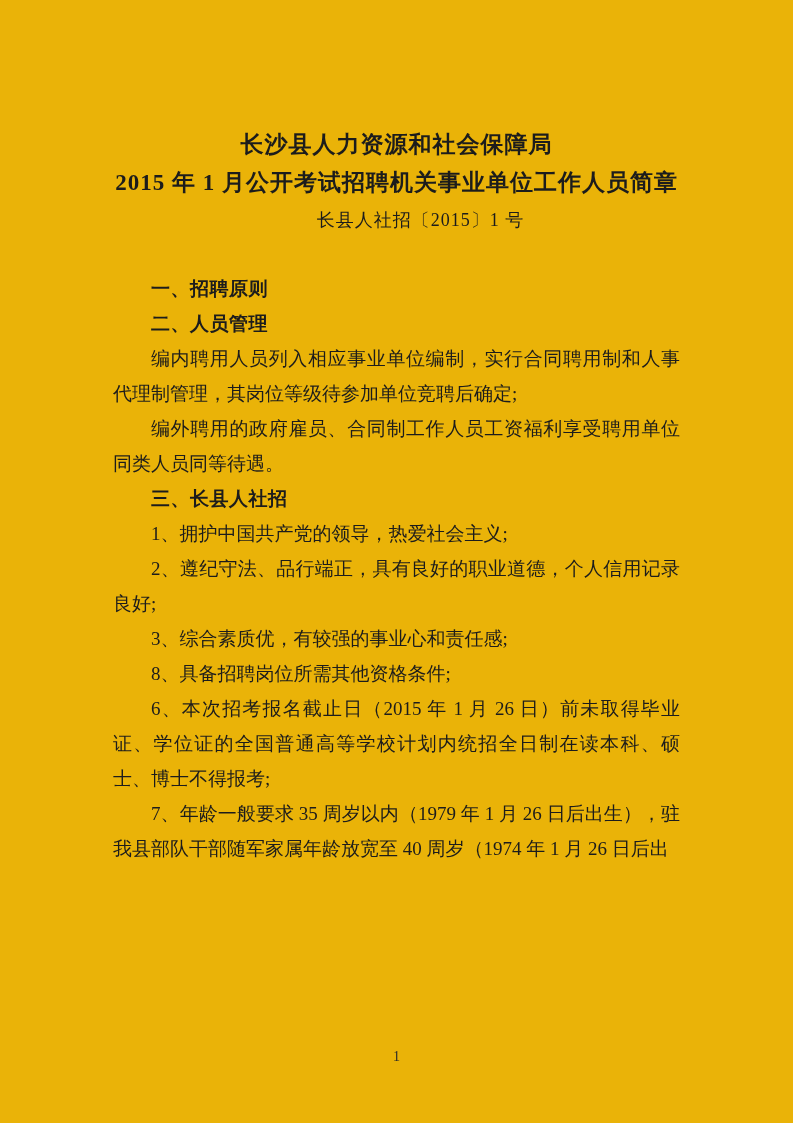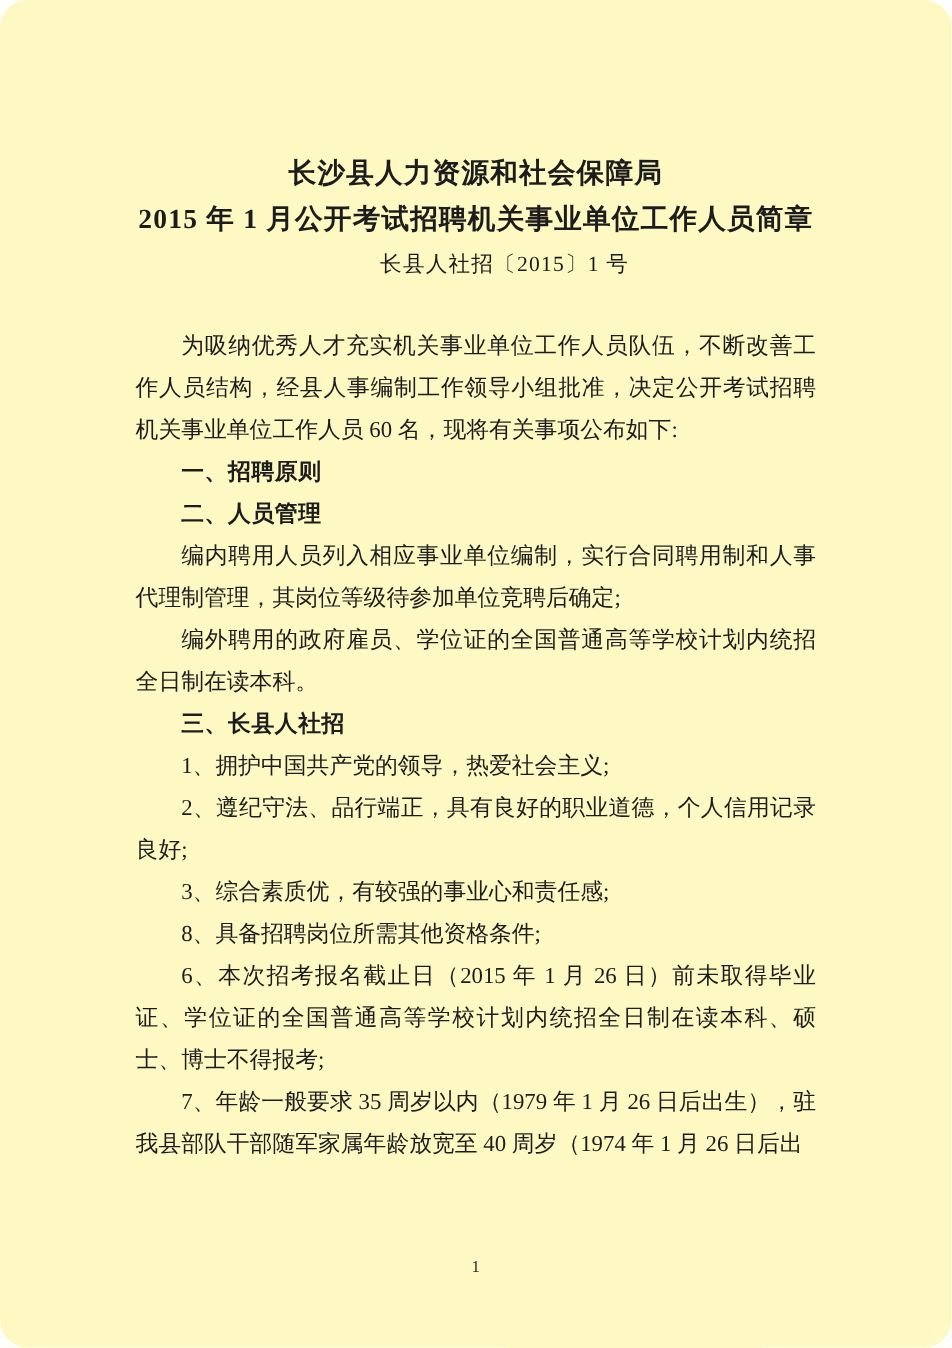--- a/index.html
+++ b/index.html
@@ -11,22 +11,21 @@
     height: 1123px;
     background: #ffffff;
     color: #1c1c1c;
     font-family: "Liberation Serif", "DejaVu Serif", serif;
     position: relative;
     overflow: hidden;
   }
   .page {
     position: absolute;
     inset: 0;
-    background: #fef9c3;
-    border-radius: 23px;
+    background: #eab308;
   }
   .title-block {
     margin-top: 126px;
     text-align: center;
   }
   .title-line {
     font-size: 23px;
     font-weight: bold;
     line-height: 38px;
     letter-spacing: 1px;
@@ -68,25 +67,24 @@
 
 <div class="page">
 
   <div class="title-block">
     <div class="title-line">长沙县人力资源和社会保障局</div>
     <div class="title-line">2015 年 1 月公开考试招聘机关事业单位工作人员简章</div>
     <div class="doc-number">长县人社招〔2015〕1 号</div>
   </div>
 
   <div class="content">
-    <p class="body">为吸纳优秀人才充实机关事业单位工作人员队伍，不断改善工作人员结构，经县人事编制工作领导小组批准，决定公开考试招聘机关事业单位工作人员 60 名，现将有关事项公布如下:</p>
     <p class="heading">一、招聘原则</p>
     <p class="heading">二、人员管理</p>
     <p class="body">编内聘用人员列入相应事业单位编制，实行合同聘用制和人事代理制管理，其岗位等级待参加单位竞聘后确定;</p>
-    <p class="body">编外聘用的政府雇员、学位证的全国普通高等学校计划内统招全日制在读本科。</p>
+    <p class="body">编外聘用的政府雇员、合同制工作人员工资福利享受聘用单位同类人员同等待遇。</p>
     <p class="heading">三、长县人社招</p>
     <p class="body">1、拥护中国共产党的领导，热爱社会主义;</p>
     <p class="body">2、遵纪守法、品行端正，具有良好的职业道德，个人信用记录良好;</p>
     <p class="body">3、综合素质优，有较强的事业心和责任感;</p>
     <p class="body">8、具备招聘岗位所需其他资格条件;</p>
     <p class="body">6、本次招考报名截止日（2015 年 1 月 26 日）前未取得毕业证、学位证的全国普通高等学校计划内统招全日制在读本科、硕士、博士不得报考;</p>
     <p class="body">7、年龄一般要求 35 周岁以内（1979 年 1 月 26 日后出生），驻我县部队干部随军家属年龄放宽至 40 周岁（1974 年 1 月 26 日后出</p>
   </div>
 
   <div class="page-number">1</div>

